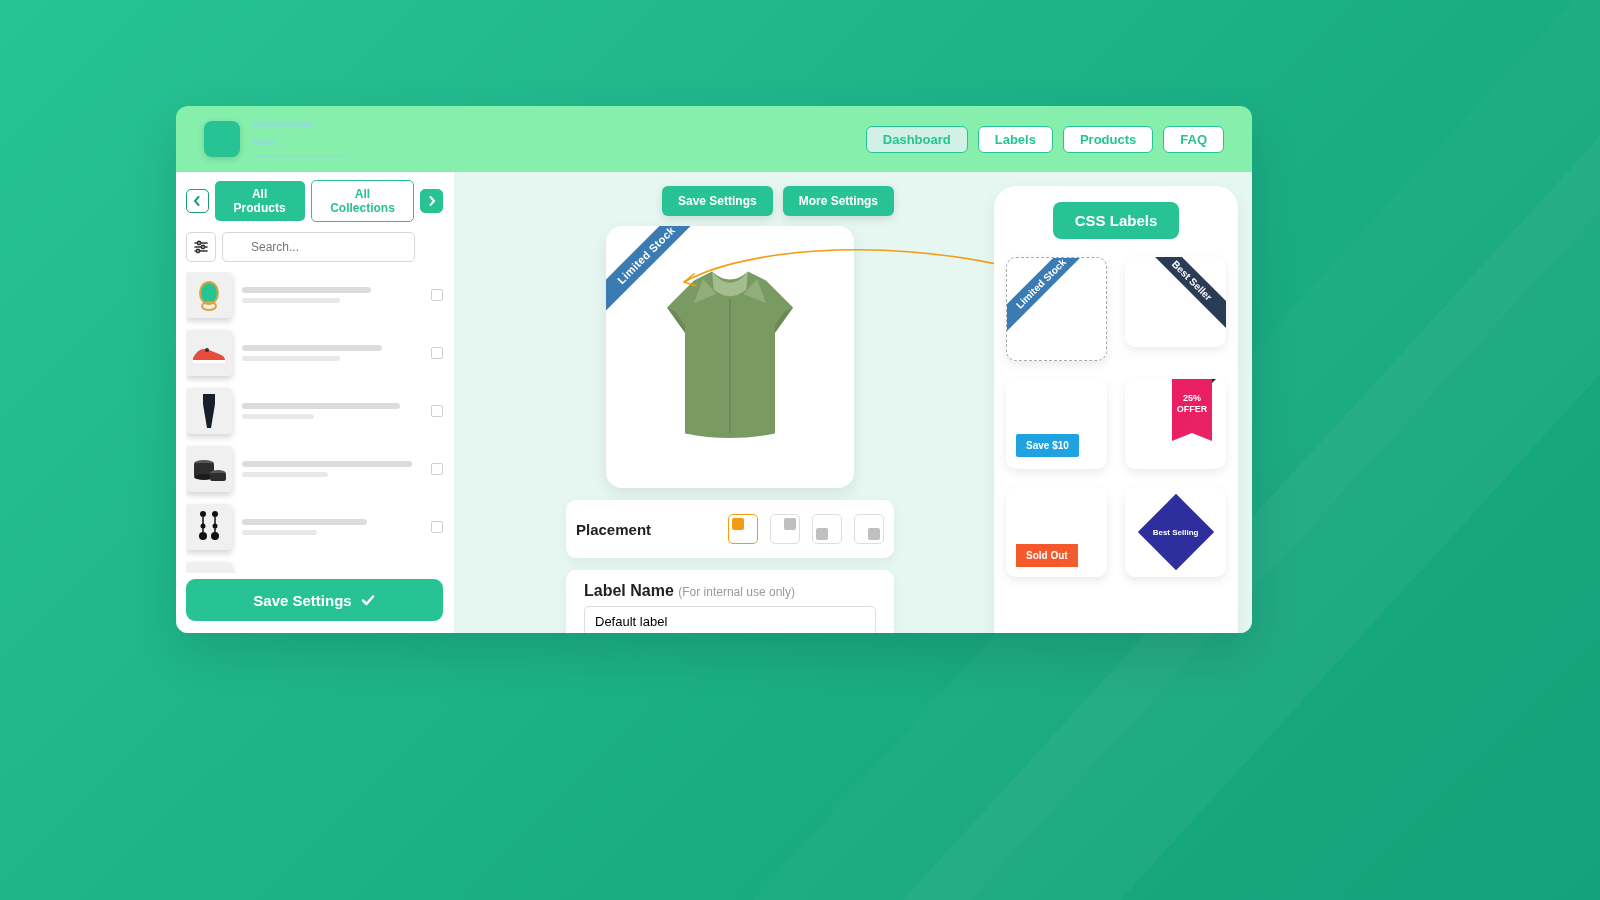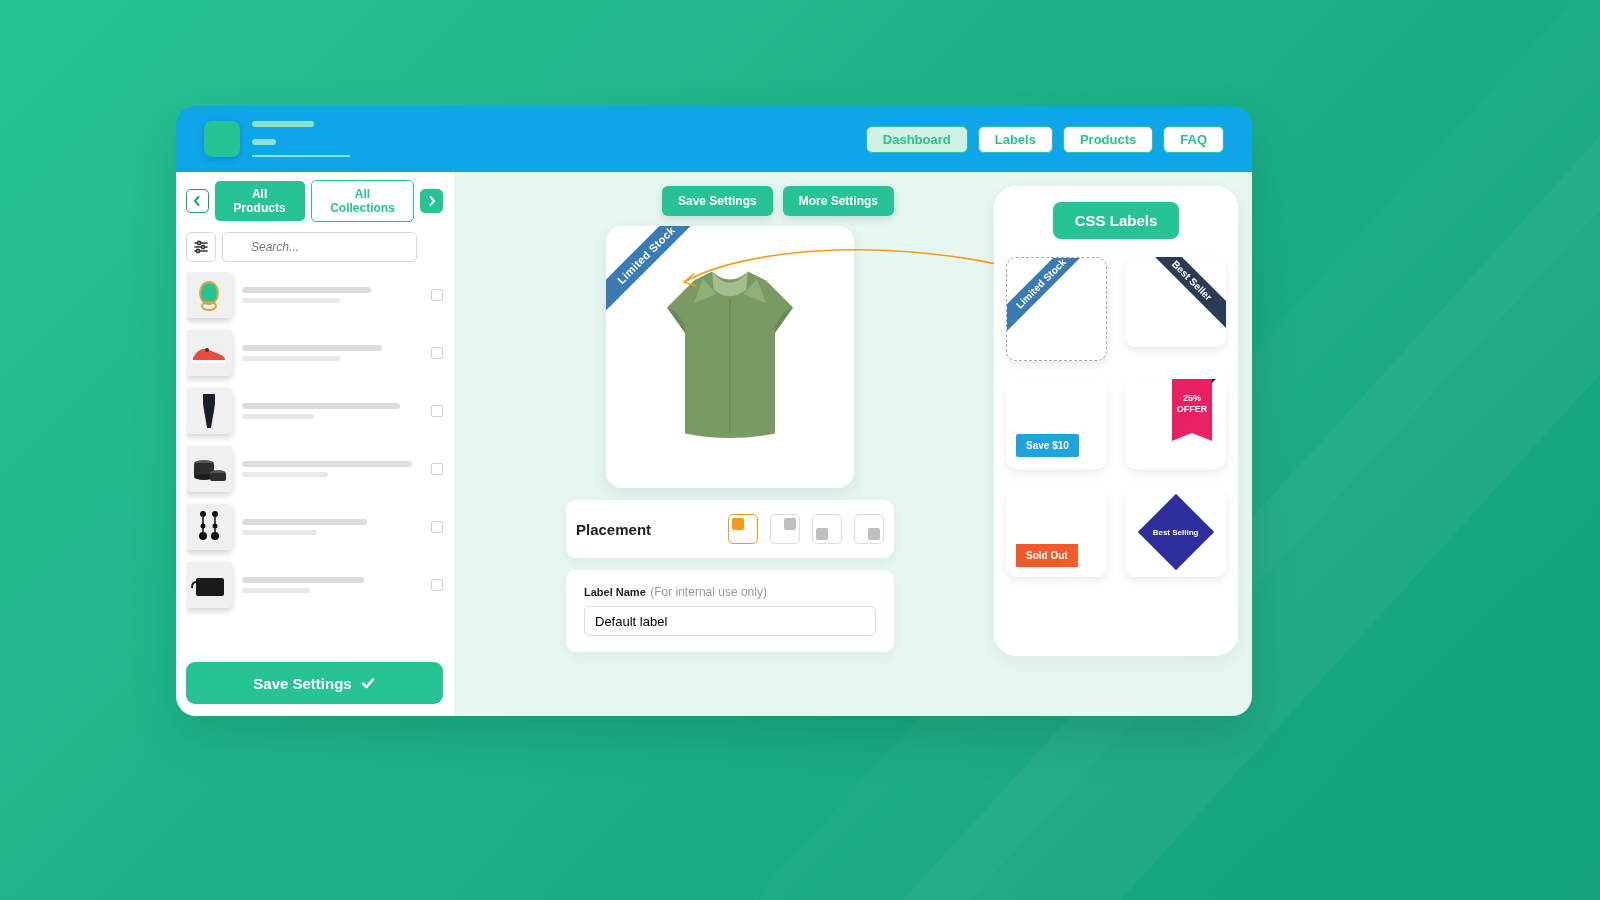--- a/index.html
+++ b/index.html
@@ -9,22 +9,22 @@
     position:relative;
   }
   
   body::before,body::after{
     content:"";position:absolute;right:-200px;top:-200px;width:900px;height:1300px;
     background:linear-gradient(125deg,transparent 48%,rgba(255,255,255,0.04) 48%,rgba(255,255,255,0.04) 60%,transparent 60%);
     transform:skewX(-12deg);
   }
   body::after{right:-50px;opacity:.5;}
   .app{
-    position:absolute;left:176px;top:106px;width:1076px;height:610px;
-    background:#0ea5e9;border-radius:20px;box-shadow:0 20px 50px rgba(0,0,0,.12);
+    position:absolute;left:176px;top:106px;width:1076px;height:527px;
+    background:#86efac;border-radius:12px;box-shadow:0 20px 50px rgba(0,0,0,.12);
     overflow:hidden;
   }
   
   .topbar{height:66px;display:flex;align-items:center;padding:0 28px;}
   .logo-box{width:36px;height:36px;border-radius:8px;background:#27c394;box-shadow:0 2px 6px rgba(0,0,0,.15);}
   .logo-lines{margin-left:12px;}
   .logo-lines .l1{width:62px;height:6px;background:#8de3c7;border-radius:3px;margin-bottom:4px;}
   .logo-lines .l2{width:24px;height:6px;background:#8de3c7;border-radius:3px;display:inline-block;}
   .logo-lines .underline{width:98px;height:2px;background:#8de3c7;margin-top:6px;}
   .top-nav{margin-left:auto;display:flex;gap:10px;}
@@ -40,21 +40,21 @@
   
   .filter-row{display:flex;align-items:center;gap:6px;margin-bottom:10px;}
   .sq-btn{width:24px;height:24px;border:1.5px solid #1c9e78;border-radius:5px;background:#fff;display:flex;align-items:center;justify-content:center;cursor:pointer;}
   .sq-btn.solid{background:#27c394;border-color:#27c394;}
   .sq-btn svg{width:10px;height:10px;}
   .pill{border:none;background:#27c394;color:#fff;font-size:12px;font-weight:700;padding:6px 12px;border-radius:5px;cursor:pointer;}
   .pill.outline{background:#fff;color:#27c394;border:1.5px solid #27c394;}
   
   .search-row{display:flex;gap:6px;margin-bottom:10px;}
   .icon-box{width:30px;height:30px;border:1px solid #d7d7d7;border-radius:5px;display:flex;align-items:center;justify-content:center;cursor:pointer;}
-  .search-input{flex:1;height:30px;border:1px solid #d7d7d7;border-radius:5px;padding:0 8px 0 28px;font-size:12px;position:relative;font-style:italic;}
+  .search-input{flex:1;height:30px;border:1px solid #d7d7d7;border-radius:5px;padding:0 8px 0 28px;font-size:12px;position:relative;}
   .search-wrap{position:relative;flex:1;}
   .search-wrap .mag{position:absolute;left:8px;top:7px;}
   
   .plist{flex:1;overflow:hidden;}
   .prow{display:flex;align-items:center;gap:10px;margin-bottom:12px;}
   .thumb{width:46px;height:46px;background:#f0f0f0;border-radius:4px;box-shadow:0 3px 6px rgba(0,0,0,.18);display:flex;align-items:center;justify-content:center;flex-shrink:0;}
   .txtlines{flex:1;}
   .txtlines .a{height:6px;background:#dcdcdc;border-radius:3px;margin-bottom:5px;}
   .txtlines .b{height:5px;background:#e8e8e8;border-radius:3px;width:55%;}
   .chk{width:12px;height:12px;border:1.5px solid #cfcfcf;border-radius:2px;cursor:pointer;}
@@ -82,21 +82,21 @@
   .pos-group{display:flex;gap:12px;margin-left:auto;}
   .pos{width:30px;height:30px;border:1.5px solid #ddd;border-radius:5px;position:relative;cursor:pointer;background:#fff;}
   .pos.sel{border-color:#f39c12;}
   .pos .dot{position:absolute;width:12px;height:12px;background:#bfbfbf;border-radius:2px;}
   .pos.sel .dot{background:#f39c12;}
   .pos.tl .dot{left:3px;top:3px;}
   .pos.tr .dot{right:3px;top:3px;}
   .pos.bl .dot{left:3px;bottom:3px;}
   .pos.br .dot{right:3px;bottom:3px;}
   .label-name{background:#fff;border-radius:10px;padding:12px 18px 16px;margin-top:12px;box-shadow:0 4px 12px rgba(0,0,0,.05);}
-  .label-name .lbl{font-size:11px;font-weight:700;color:#222;}
+  .label-name .lbl{font-size:16px;font-weight:700;color:#222;}
   .label-name .hint{font-size:12px;color:#9a9a9a;font-weight:400;}
   .label-name input{width:100%;height:30px;border:1px solid #ddd;border-radius:5px;margin-top:6px;padding:0 10px;font-size:13px;}
   
   .right-panel{
     position:absolute;right:14px;top:14px;width:244px;height:470px;
     background:#fff;border-radius:22px;box-shadow:0 6px 18px rgba(0,0,0,.06);
     padding:16px 12px;
   }
   .css-title{display:block;margin:0 auto 18px;background:#27c394;color:#fff;border:none;padding:10px 22px;border-radius:8px;font-size:15px;font-weight:600;}
   .grid{display:grid;grid-template-columns:1fr 1fr;gap:18px;}

